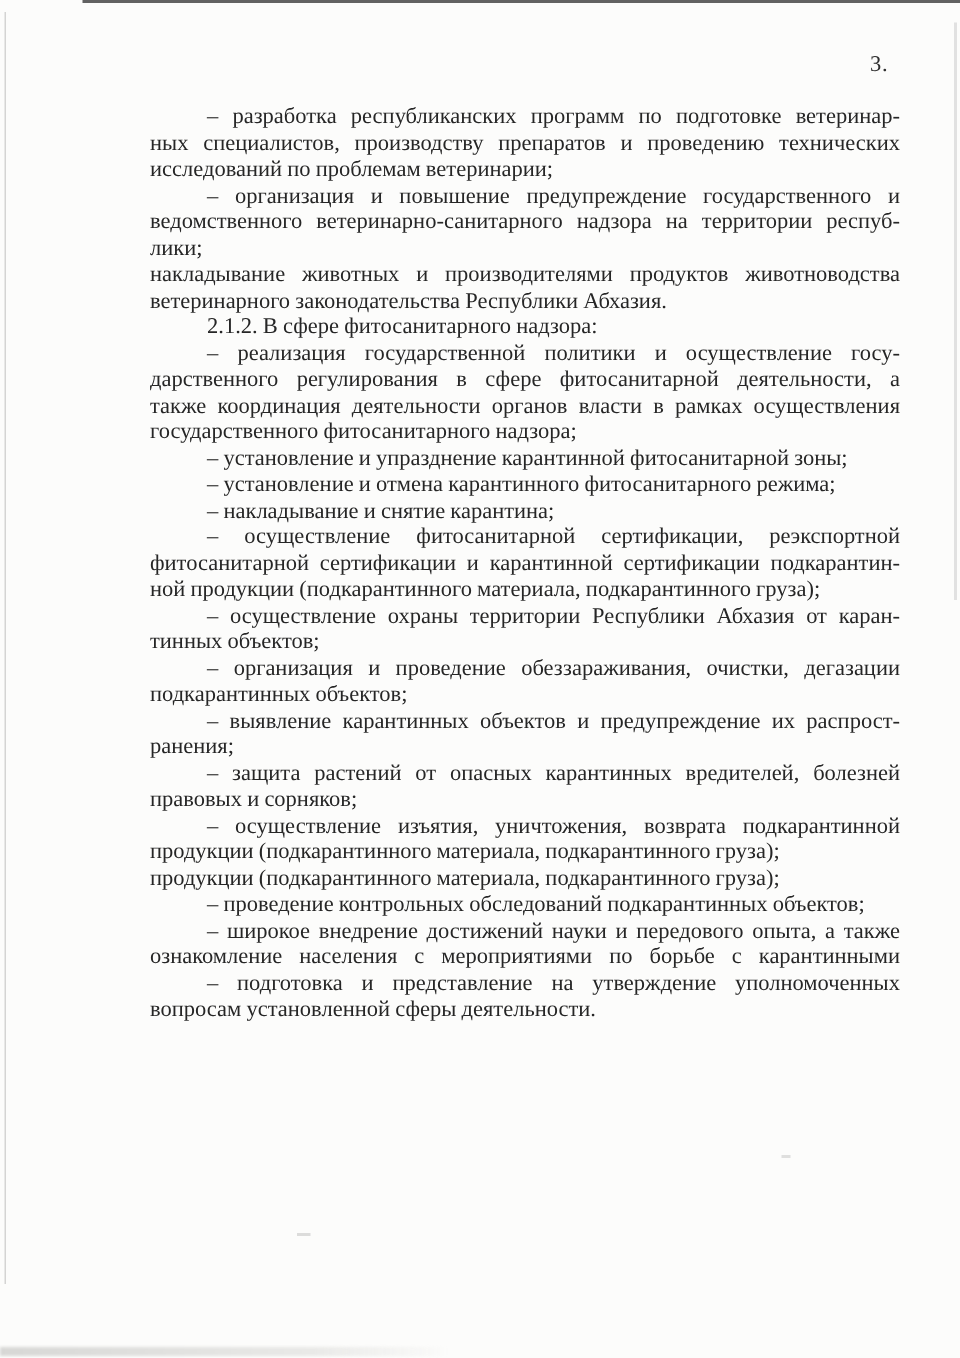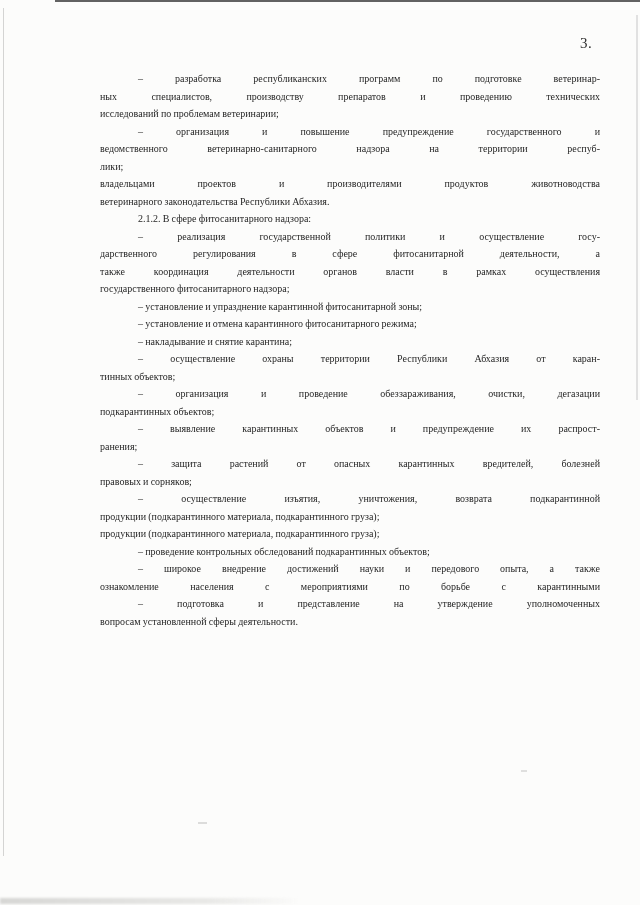--- a/index.html
+++ b/index.html
@@ -41,21 +41,21 @@
   .speck-b { left: 521px; top: 770px; width: 6px; height: 2px; opacity: .45; }
 
   .page-number {
     position: absolute; left: 580px; top: 35px;
     font-size: 15px; color: #2e2e2e; letter-spacing: 0.5px;
   }
 
   .text-block {
     position: absolute; left: 100px; top: 70px; width: 500px;
     color: var(--ink);
-    font-size: 10px; line-height: 17.5px;
+    font-size: 15px; line-height: 17.5px;
     text-rendering: optimizeLegibility;
   }
   .paragraph { margin: 0; }
   .line {
     height: 17.5px; overflow: hidden;
     text-align: justify;
     text-align-last: justify;
     word-spacing: -0.3px;
     white-space: normal;
   }
@@ -80,40 +80,45 @@
         <div class="line pfirst">– разработка республиканских программ по подготовке ветеринар-</div>
         <div class="line">ных специалистов, производству препаратов и проведению технических</div>
         <div class="line plast">исследований по проблемам ветеринарии;</div>
       </div>
       <div class="paragraph">
         <div class="line pfirst">– организация и повышение предупреждение государственного и</div>
         <div class="line">ведомственного ветеринарно-санитарного надзора на территории респуб-</div>
         <div class="line plast">лики;</div>
       </div>
       <div class="paragraph">
-        <div class="line">владельцами проектов и производителями продуктов животноводства</div>
+        <div class="line">накладывание животных и производителями продуктов животноводства</div>
         <div class="line plast">ветеринарного законодательства Республики Абхазия.</div>
       </div>
       <div class="paragraph">
         <div class="line pfirst plast">2.1.2. В сфере фитосанитарного надзора:</div>
       </div>
       <div class="paragraph">
         <div class="line pfirst">– реализация государственной политики и осуществление госу-</div>
         <div class="line">дарственного регулирования в сфере фитосанитарной деятельности, а</div>
         <div class="line">также координация деятельности органов власти в рамках осуществления</div>
         <div class="line plast">государственного фитосанитарного надзора;</div>
       </div>
       <div class="paragraph">
         <div class="line pfirst plast">– установление и упразднение карантинной фитосанитарной зоны;</div>
       </div>
       <div class="paragraph">
         <div class="line pfirst plast">– установление и отмена карантинного фитосанитарного режима;</div>
       </div>
       <div class="paragraph">
         <div class="line pfirst plast">– накладывание и снятие карантина;</div>
+      </div>
+      <div class="paragraph">
+        <div class="line pfirst">– осуществление фитосанитарной сертификации, реэкспортной</div>
+        <div class="line">фитосанитарной сертификации и карантинной сертификации подкарантин-</div>
+        <div class="line plast">ной продукции (подкарантинного материала, подкарантинного груза);</div>
       </div>
       <div class="paragraph">
         <div class="line pfirst">– осуществление охраны территории Республики Абхазия от каран-</div>
         <div class="line plast">тинных объектов;</div>
       </div>
       <div class="paragraph">
         <div class="line pfirst">– организация и проведение обеззараживания, очистки, дегазации</div>
         <div class="line plast">подкарантинных объектов;</div>
       </div>
       <div class="paragraph">

